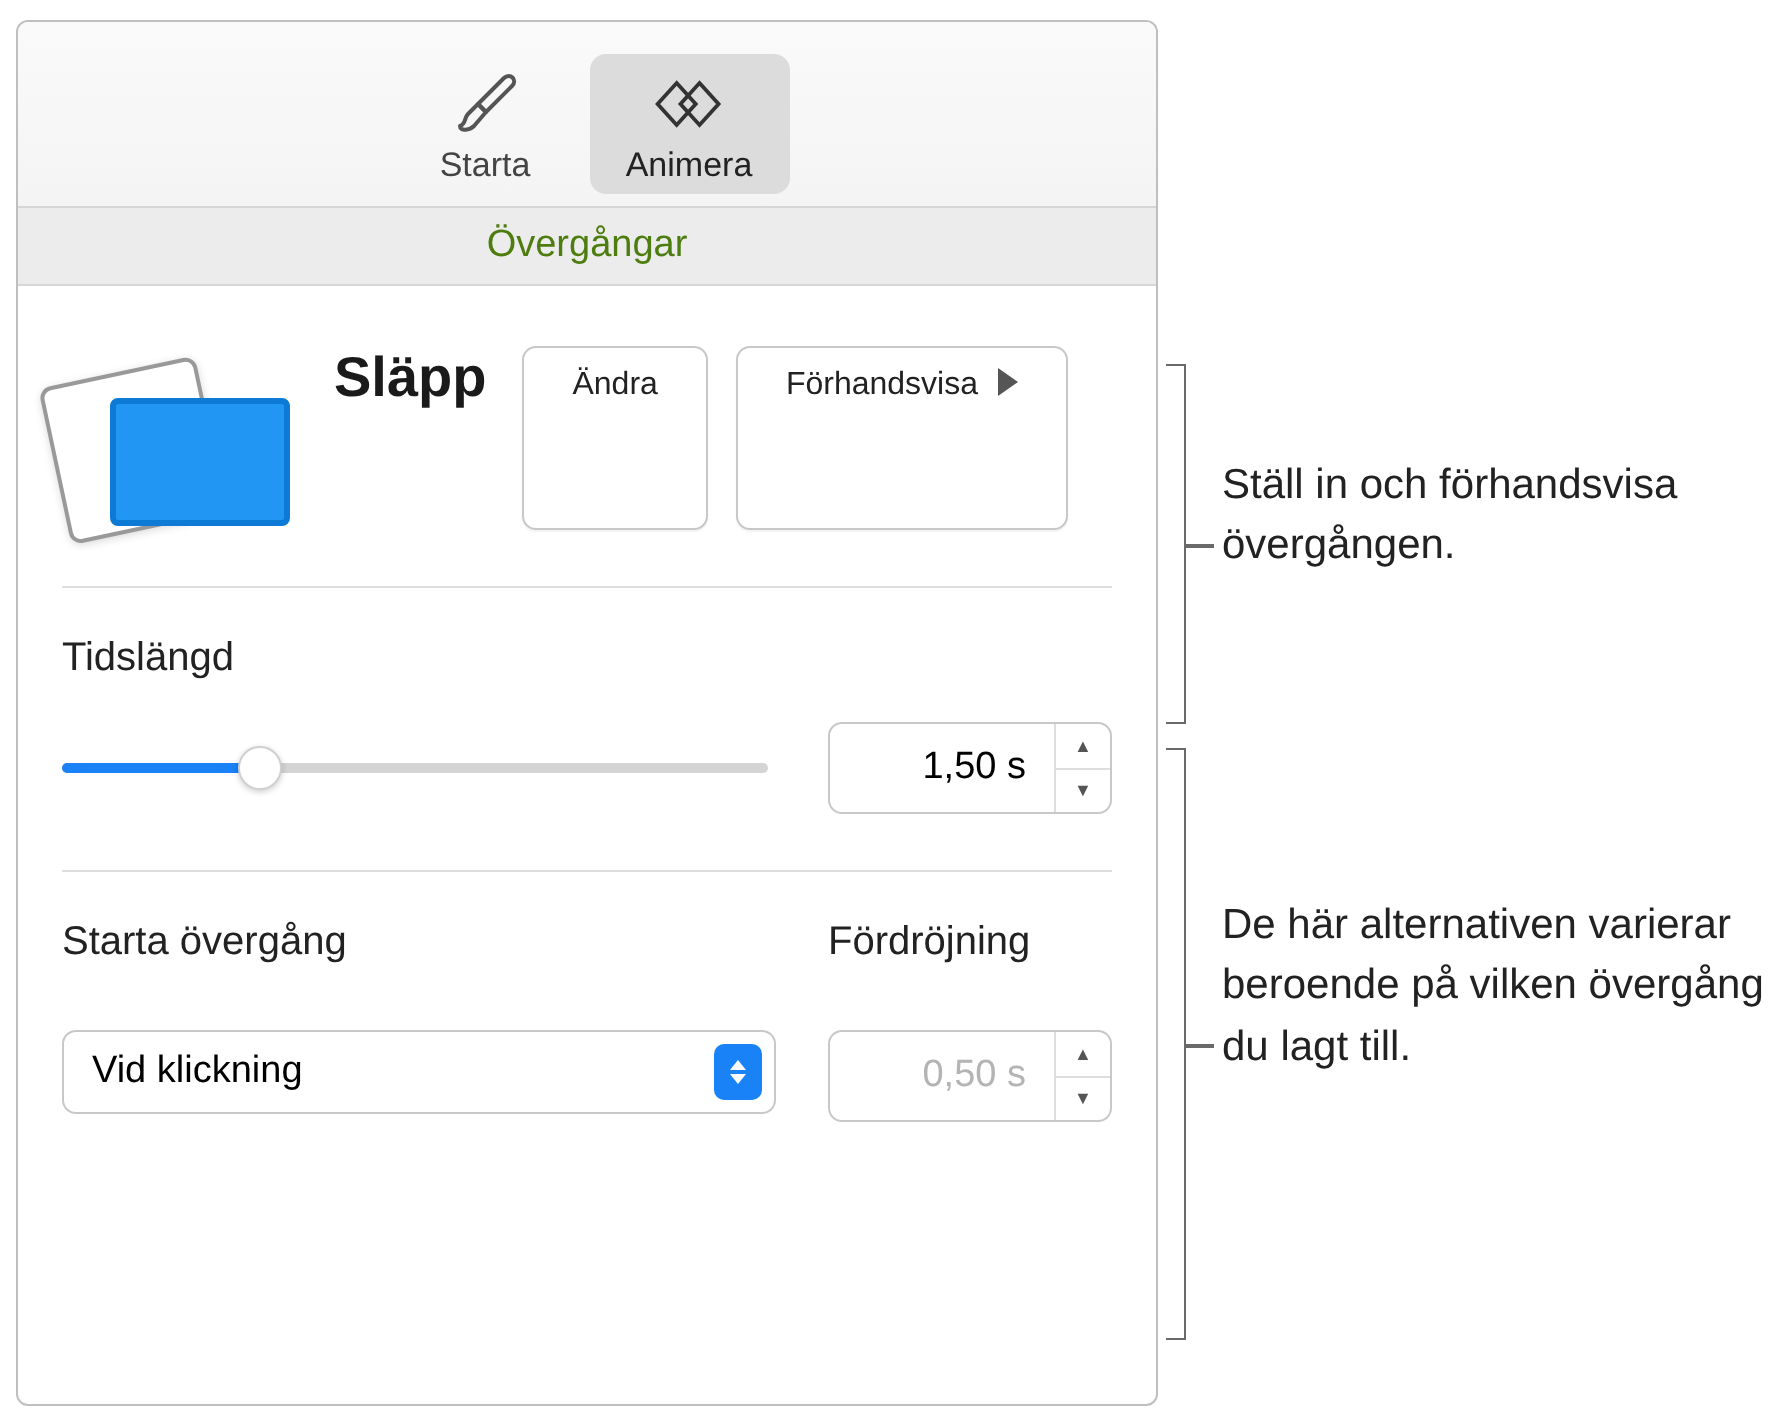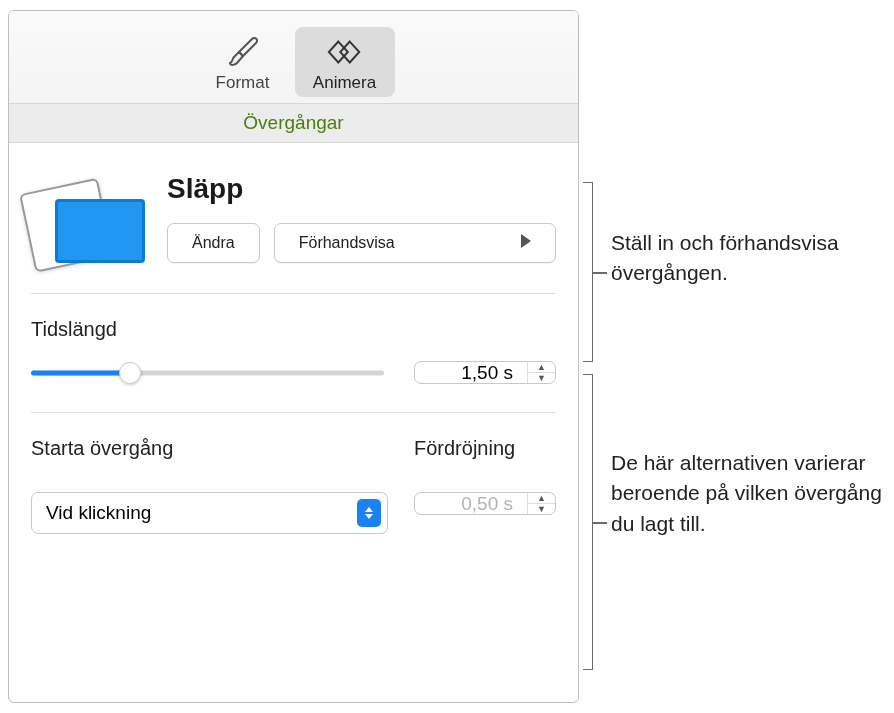--- a/index.html
+++ b/index.html
@@ -104,21 +104,21 @@
       top: 26px;
       width: 90px;
       height: 64px;
       background: #2196f3;
       border: 3px solid #0d7bd6;
       border-radius: 4px;
     }
     .transition-info {
       flex: 1;
       display: flex;
-      flex-direction: column;
+      flex-direction: row;
       gap: 18px;
     }
     .transition-name {
       font-size: 28px;
       font-weight: 700;
       color: #1a1a1a;
     }
     .button-row {
       display: flex;
       gap: 14px;
@@ -200,21 +200,21 @@
       background: #fff;
       border: 1px solid #cfcfcf;
       box-shadow: 0 1px 3px rgba(0,0,0,0.2);
     }
     .stepper {
       display: flex;
       align-items: stretch;
       border: 1px solid #c8c8c8;
       border-radius: 7px;
       overflow: hidden;
-      height: 23px;
+      height: 46px;
       min-width: 142px;
     }
     .stepper-value {
       flex: 1;
       padding: 6px 14px;
       font-size: 19px;
       text-align: right;
       display: flex;
       align-items: center;
       justify-content: flex-end;
@@ -346,21 +346,21 @@
   <div class="panel">
 
     <div class="toolbar">
       <div class="tool-item">
         <span class="tool-icon">
           <svg width="36" height="32" viewBox="0 0 36 32">
               <path d="M27 3 C30 0 34 4 31 7 L18 20 L14 16 Z" fill="none" stroke="#555" stroke-width="2" stroke-linejoin="round"></path>
               <path d="M14 16 L18 20 L12 27 C10 29 5 30 5 27 C8 26 7 23 9 21 Z" fill="none" stroke="#555" stroke-width="2" stroke-linejoin="round"></path>
             </svg>
         </span>
-        <span class="tool-label">Format</span>
+        <span class="tool-label">Starta</span>
       </div>
       <div class="tool-item selected">
         <span class="tool-icon">
           <svg width="42" height="30" viewBox="0 0 42 30">
               <path d="M14 4 L24 15 L14 26 L4 15 Z" fill="none" stroke="#333" stroke-width="2"></path>
               <path d="M26 4 L36 15 L26 26 L16 15 Z" fill="none" stroke="#333" stroke-width="2"></path>
             </svg>
         </span>
         <span class="tool-label">Animera</span>
       </div>

